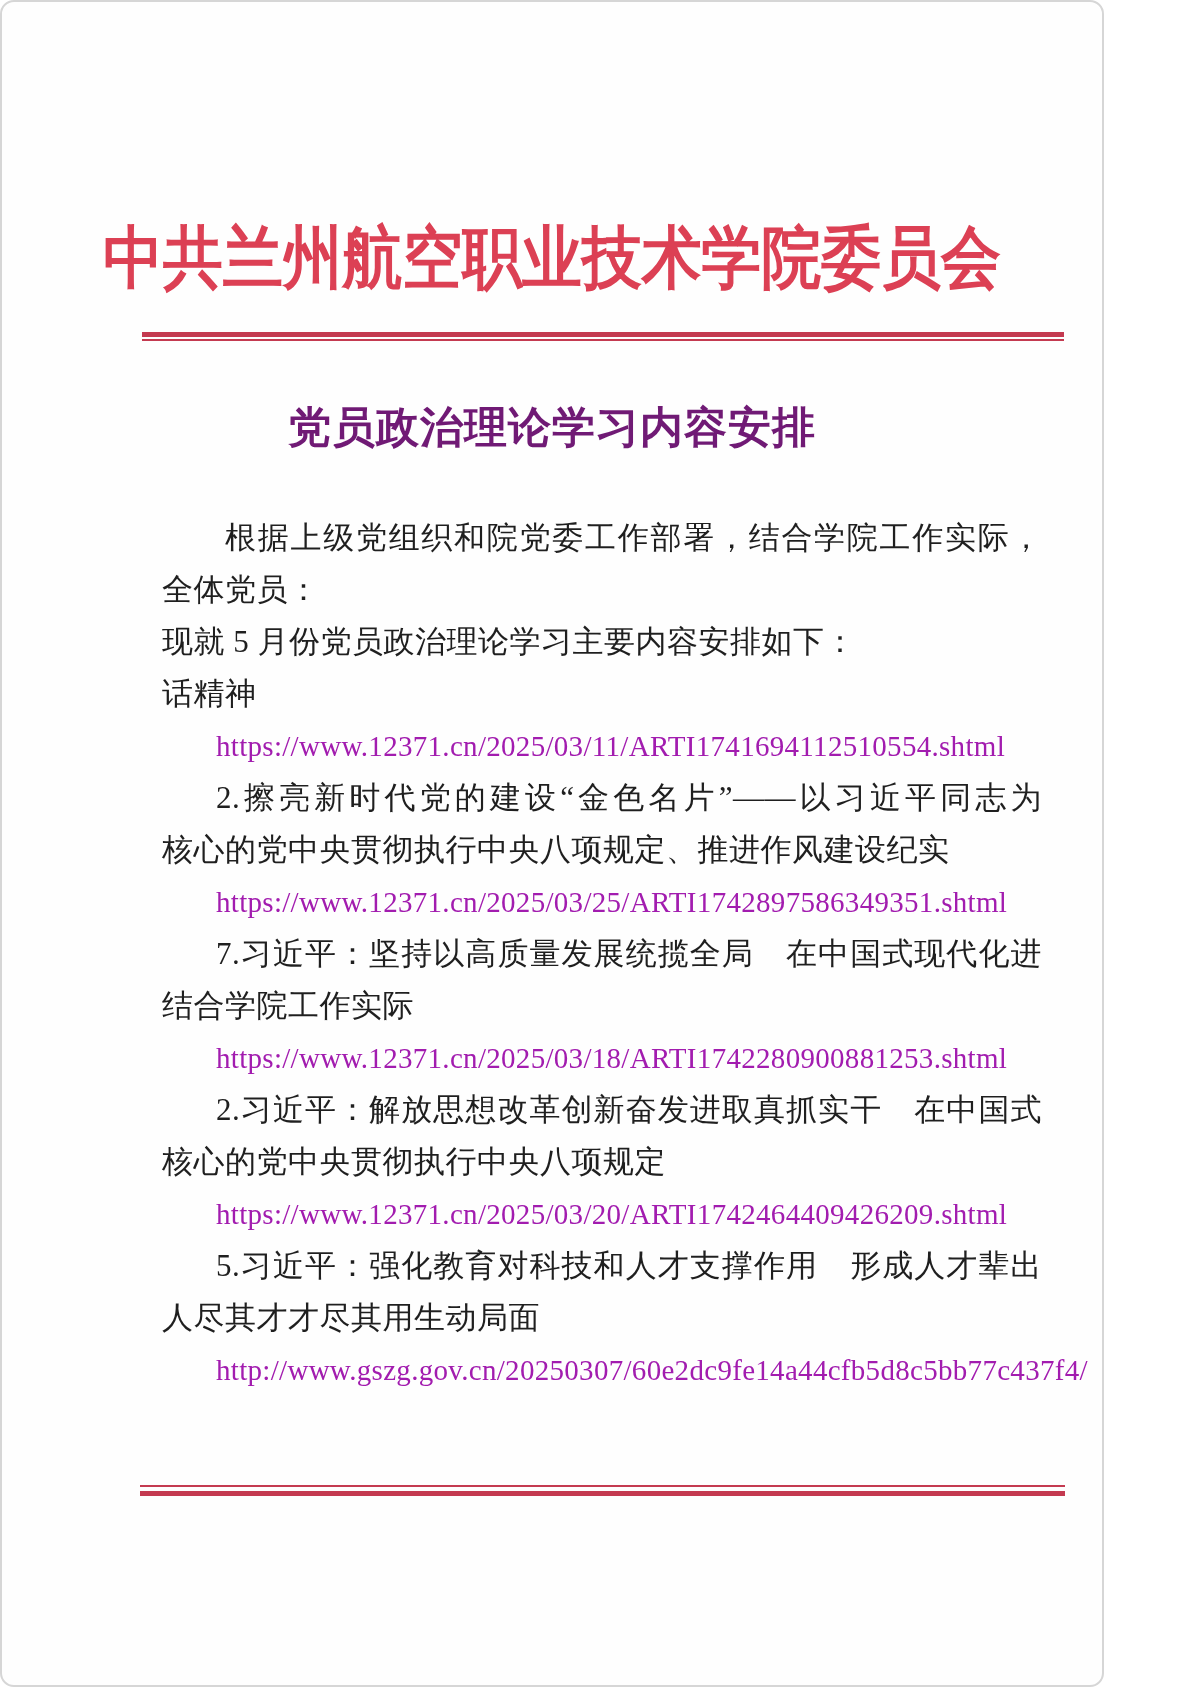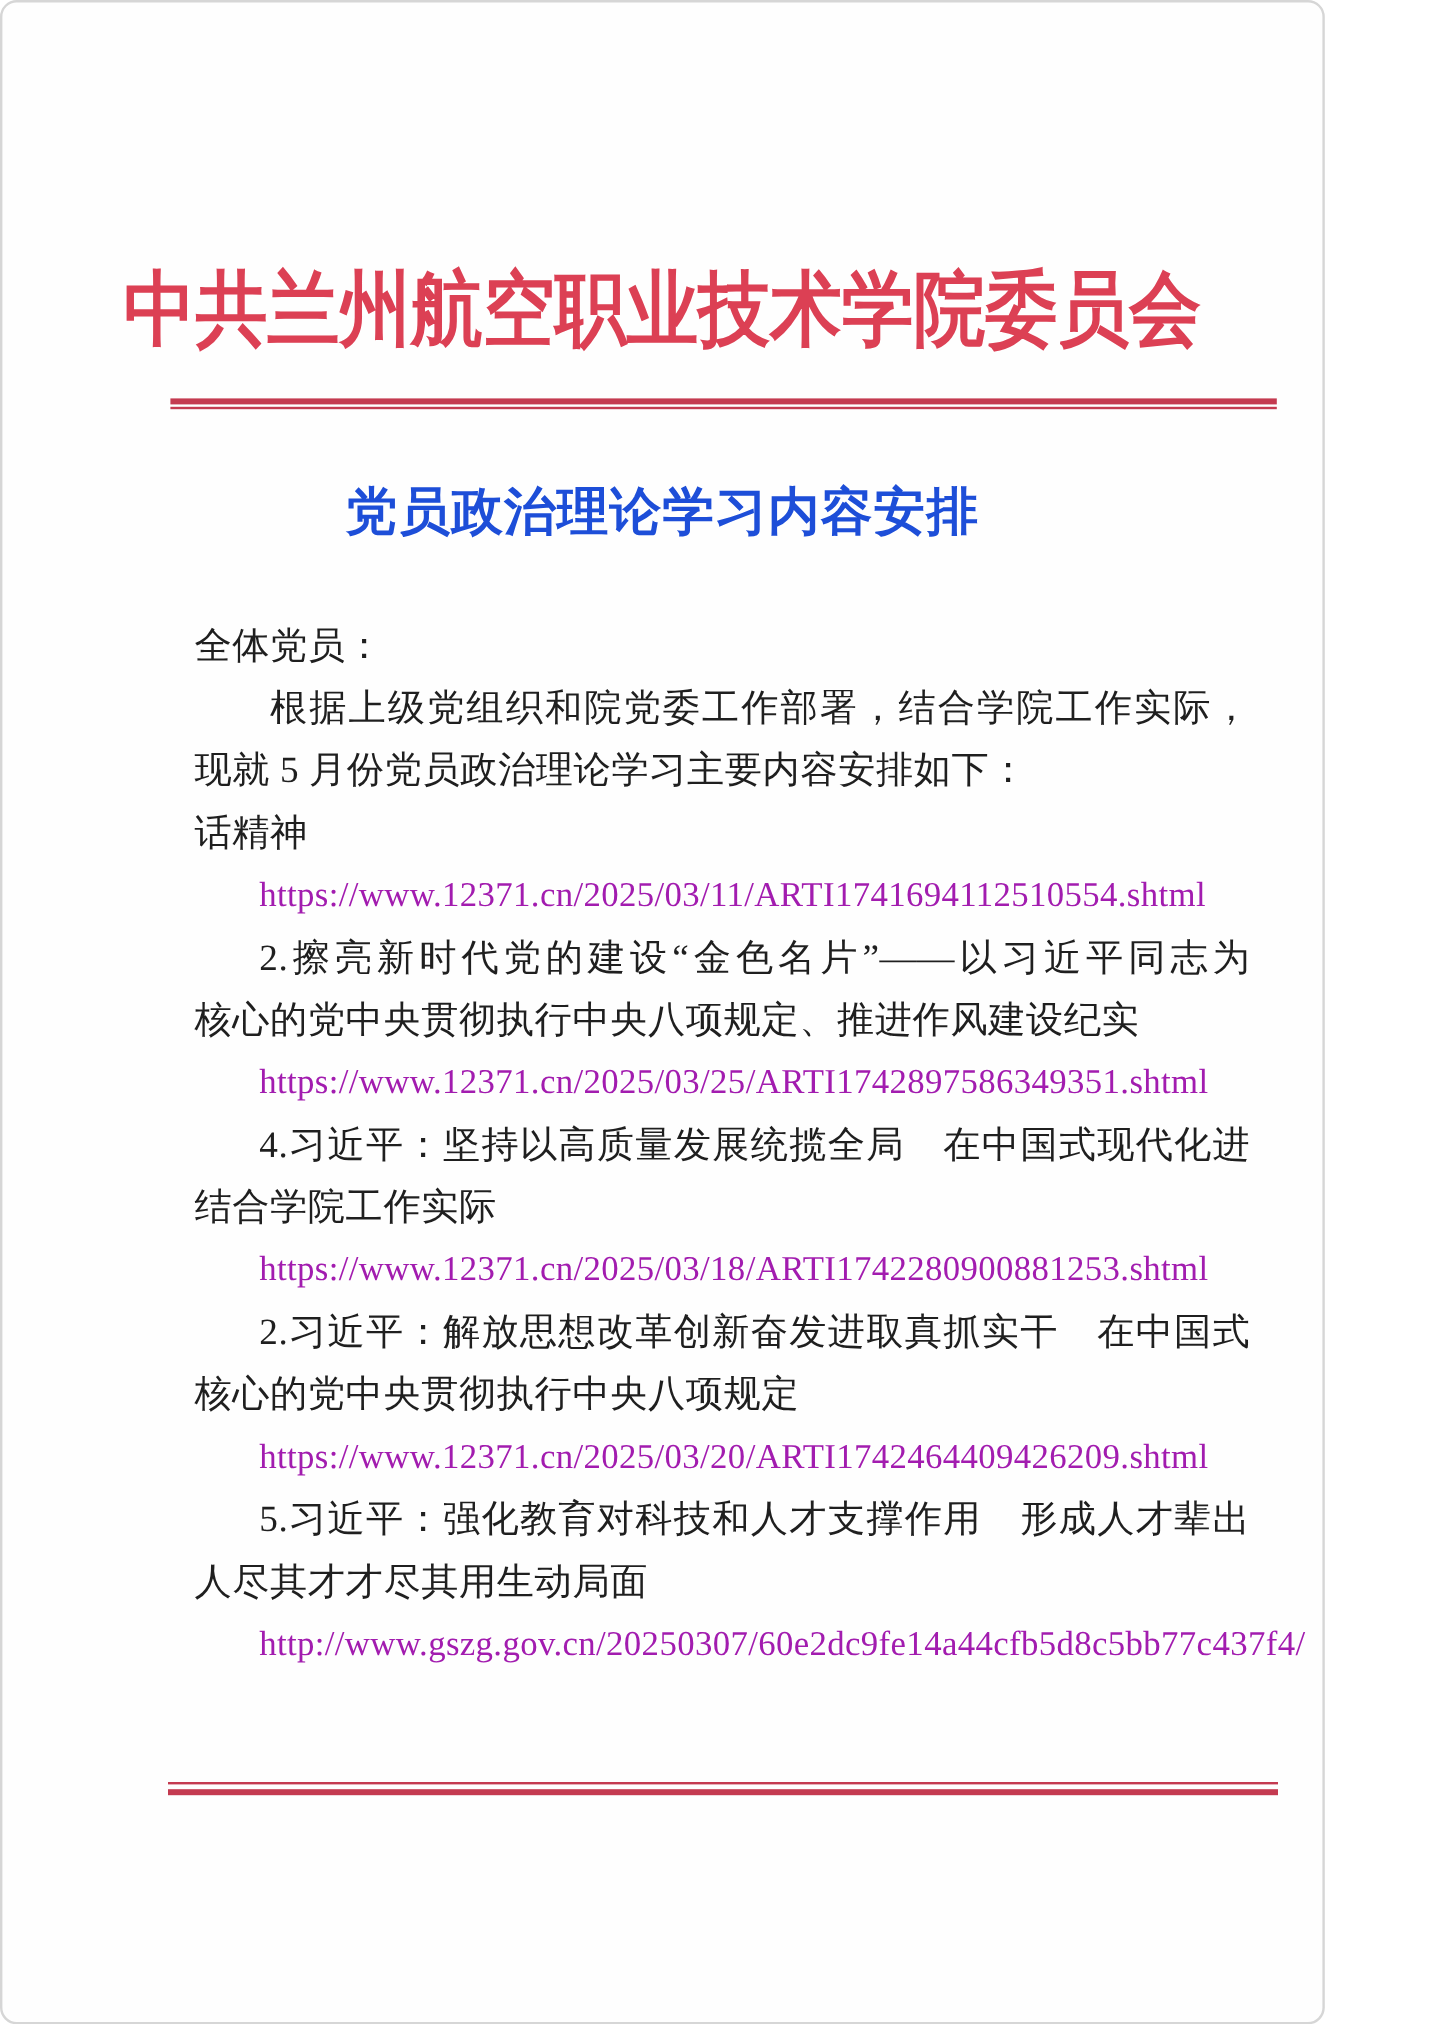--- a/index.html
+++ b/index.html
@@ -48,21 +48,21 @@
   .doc-title {
     position: absolute;
     top: 400px;
     left: 0;
     right: 0;
     margin: 0;
     text-align: center;
     font-size: 43px;
     line-height: 52px;
     font-weight: bold;
-    color: #1d4ed8;
+    color: #701a75;
     letter-spacing: 1px;
   }
   .doc-body {
     position: absolute;
     top: 510px;
     left: 160px;
     width: 880px;
   }
   .line {
     font-size: 31px;
@@ -101,29 +101,29 @@
 
   <div class="org-title">
     <span>中共兰州航空职业技术学院委员会</span>
   </div>
 
   <div class="rule-top"></div>
 
   <h1 class="doc-title">党员政治理论学习内容安排</h1>
 
   <div class="doc-body">
+      <div class="line para just">根据上级党组织和院党委工作部署，结合学院工作实际，</div>
       <div class="line flush">全体党员：</div>
-      <div class="line para just">根据上级党组织和院党委工作部署，结合学院工作实际，</div>
       <div class="line flush">现就 5 月份党员政治理论学习主要内容安排如下：</div>
       <div class="line flush">话精神</div>
       <div class="line url">https://www.12371.cn/2025/03/11/ARTI1741694112510554.shtml</div>
       <div class="line item just">2.擦亮新时代党的建设“金色名片”——以习近平同志为</div>
       <div class="line flush">核心的党中央贯彻执行中央八项规定、推进作风建设纪实</div>
       <div class="line url">https://www.12371.cn/2025/03/25/ARTI1742897586349351.shtml</div>
-      <div class="line item just">4.习近平：坚持以高质量发展统揽全局　在中国式现代化进</div>
+      <div class="line item just">7.习近平：坚持以高质量发展统揽全局　在中国式现代化进</div>
       <div class="line flush">结合学院工作实际</div>
       <div class="line url">https://www.12371.cn/2025/03/18/ARTI1742280900881253.shtml</div>
       <div class="line item just">2.习近平：解放思想改革创新奋发进取真抓实干　在中国式</div>
       <div class="line flush">核心的党中央贯彻执行中央八项规定</div>
       <div class="line url">https://www.12371.cn/2025/03/20/ARTI1742464409426209.shtml</div>
       <div class="line item just">5.习近平：强化教育对科技和人才支撑作用　形成人才辈出</div>
       <div class="line flush">人尽其才才尽其用生动局面</div>
       <div class="line url">http://www.gszg.gov.cn/20250307/60e2dc9fe14a44cfb5d8c5bb77c437f4/</div>
     </div>
 

